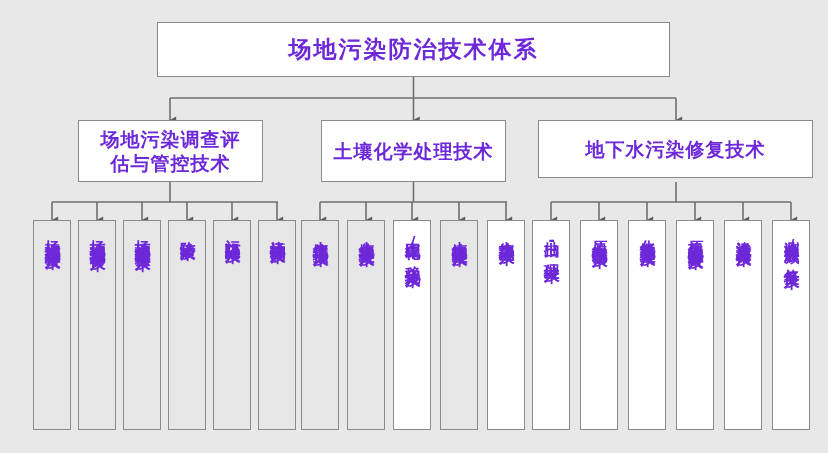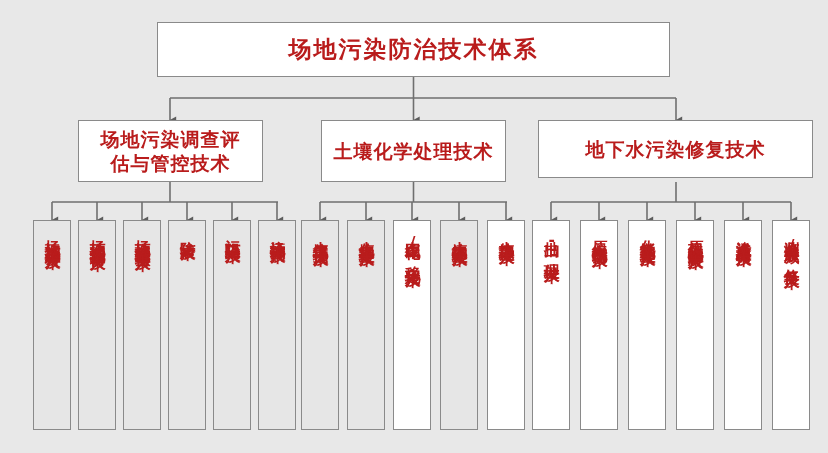--- a/index.html
+++ b/index.html
@@ -15,21 +15,21 @@
   svg.wires{position:absolute;left:0;top:0;width:828px;height:453px;pointer-events:none;}
 
   .node{
     position:absolute;
     box-sizing:border-box;
     border:1px solid #8a8a8a;
     background:#ffffff;
     display:flex;
     align-items:center;
     justify-content:center;
-    color:#b91c1c;
+    color:#6d28d9;
   }
   .node.gray{background:#e6e6e6;}
 
   
   .root{
     left:157px;top:22px;width:513px;height:55px;
     font-size:23px;font-weight:700;letter-spacing:2px;
   }
 
   

